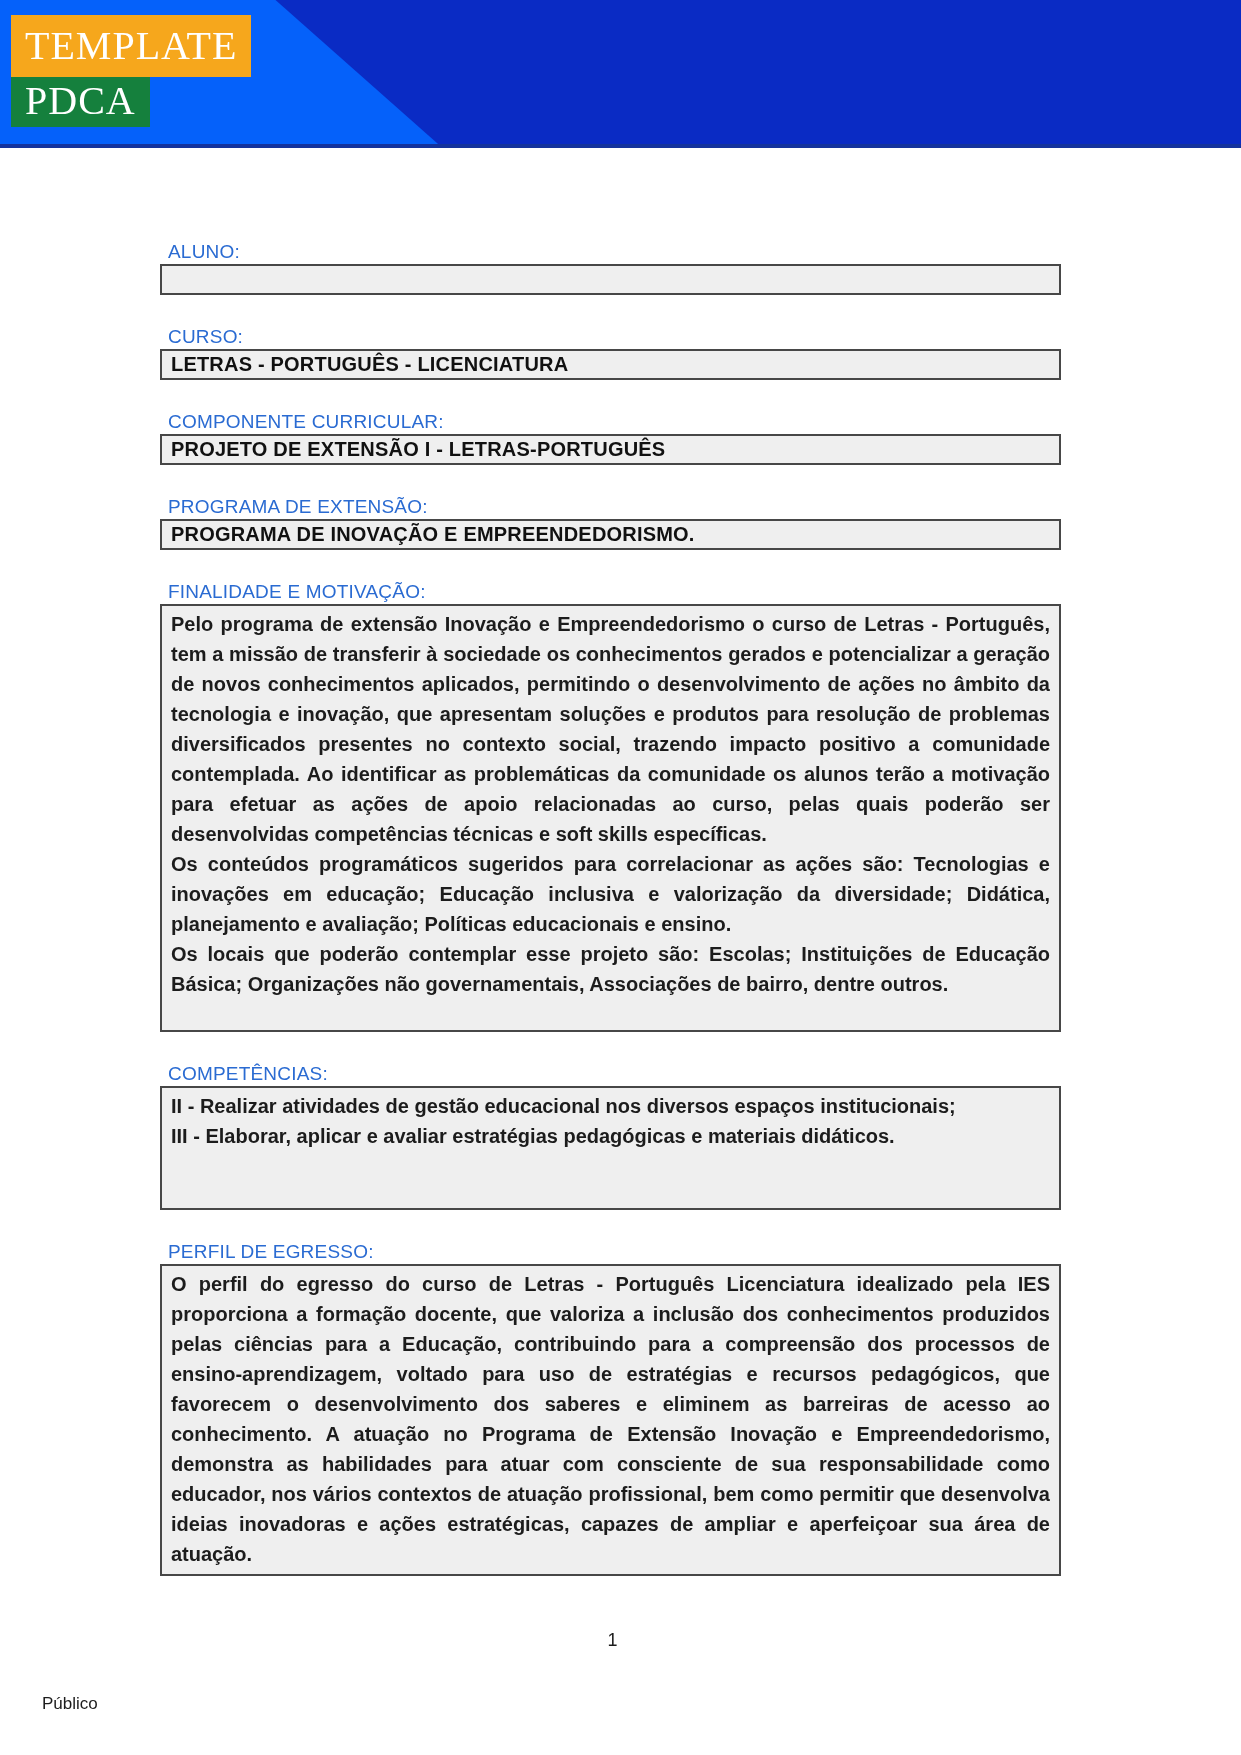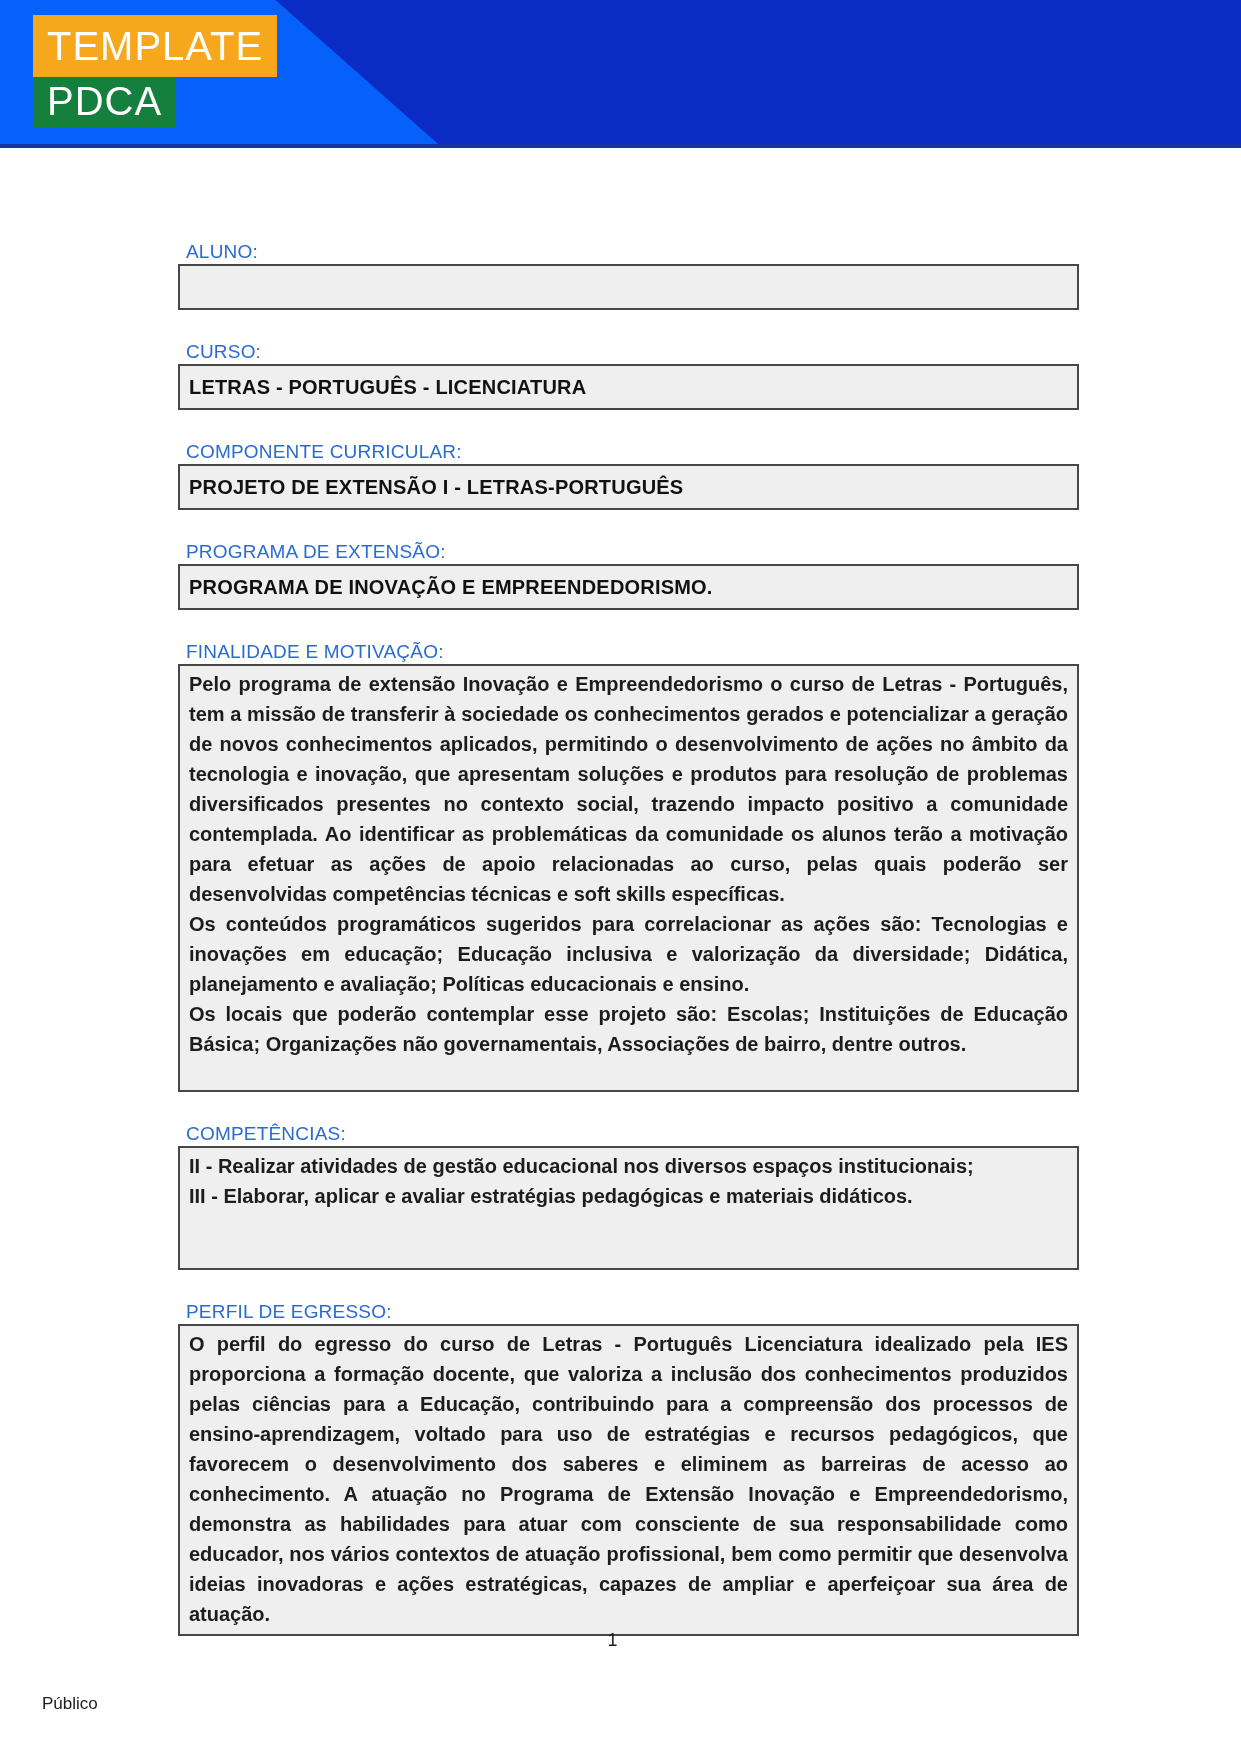--- a/index.html
+++ b/index.html
@@ -23,24 +23,24 @@
     overflow: hidden;
   }
   .banner-diagonal {
     position: absolute;
     inset: 0;
     background: #0a2bc4;
     clip-path: polygon(22.2% 0, 100% 0, 100% 100%, 35.3% 100%);
   }
   .logo {
     position: absolute;
-    left: 33px;
+    left: 11px;
     top: 15px;
     z-index: 2;
-    font-family: Liberation Sans, sans-serif;
+    font-family: Liberation Serif, serif;
     color: #ffffff;
   }
   .logo-line1 {
     display: inline-block;
     background: #f6a71c;
     font-size: 40px;
     line-height: 62px;
     padding: 0 14px;
     letter-spacing: 1px;
   }
@@ -52,40 +52,40 @@
     background: #15803d;
     font-size: 40px;
     line-height: 48px;
     padding: 0 14px 2px 14px;
     letter-spacing: 1px;
   }
 
   
   .content {
     position: absolute;
-    left: 178px;
+    left: 160px;
     top: 240px;
     width: 901px;
   }
   .section { margin-bottom: 30px; }
   .field-label {
     display: block;
     color: #2a6bd2;
     font-size: 19px;
     line-height: 24px;
     padding-left: 8px;
     letter-spacing: 0.2px;
   }
   .box {
     background: #efefef;
     border: 2px solid #474747;
     box-sizing: border-box;
   }
   .value-box {
-    height: 46px;
+    height: 31px;
     display: flex;
     align-items: center;
     padding: 0 9px;
   }
   .value-box .field-value {
     font-weight: bold;
     font-size: 20px;
     color: #111111;
     letter-spacing: 0.2px;
     white-space: nowrap;

